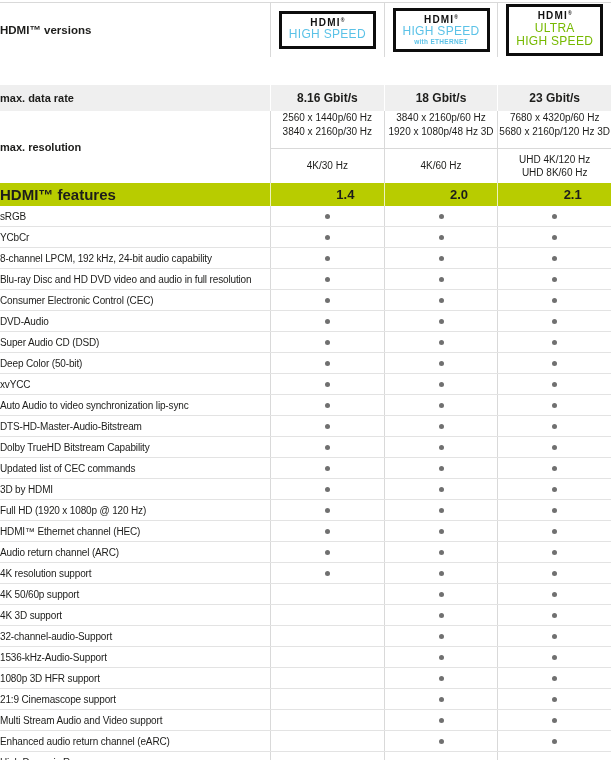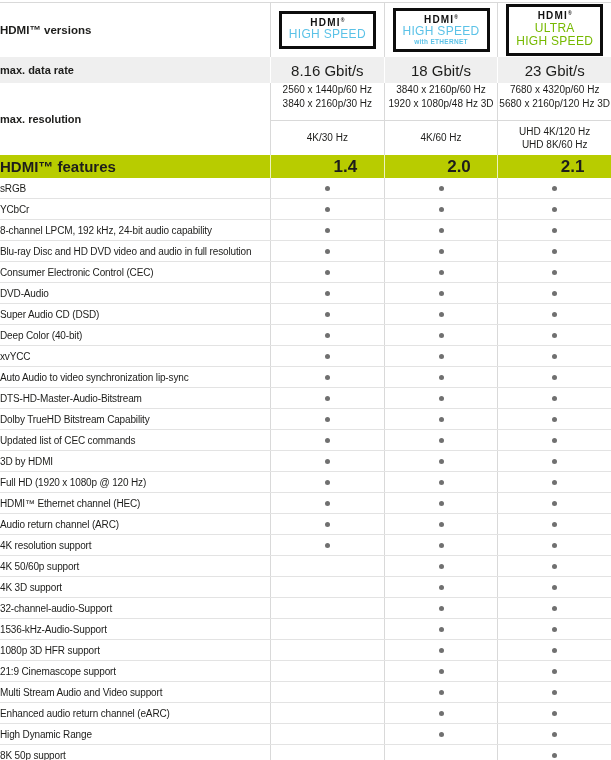--- a/index.html
+++ b/index.html
@@ -16,37 +16,37 @@
   .badge{border:3px solid #0d0d0d;background:#fff;padding:3px 7px 4px;display:flex;flex-direction:column;align-items:center;line-height:1.12;}
   .badge-logo{font-weight:700;font-size:10px;letter-spacing:1.2px;color:#111;}
   .badge-logo sup{font-size:5px;letter-spacing:0;}
   .badge-line{font-weight:400;font-size:12px;letter-spacing:.3px;white-space:nowrap;}
   .badge-sub{font-weight:700;font-size:6.5px;letter-spacing:.3px;white-space:nowrap;}
   .badge--blue .badge-line,.badge--blue .badge-sub{color:#5bc2e7;}
   .badge--green .badge-line{color:#76b900;}
   .badge-line:empty,.badge-sub:empty{display:none;}
 
   
-  .rate-row{height:26px;background:#efefef;}
+  .rate-row{height:26px;background:#efefef;margin-top:28px;}
   .rate-row .label-cell{font-weight:700;font-size:11px;}
-  .rate-row .data-cell{border-left-color:#fff;font-weight:400;font-size:15px;}
+  .rate-row .data-cell{border-left-color:#fff;font-weight:700;font-size:12px;}
 
   
   .res-row{height:72px;}
   .res-row .label-cell{font-weight:700;font-size:11px;}
   .res-row .data-cell{justify-content:flex-start;padding:0;}
   .res-top{height:37px;width:100%;border-bottom:1px solid #d9d9d9;display:flex;flex-direction:column;align-items:center;justify-content:flex-start;}
   .res-bottom{height:34px;width:100%;display:flex;flex-direction:column;align-items:center;justify-content:center;}
   .res-line{font-size:10px;line-height:1.35;white-space:nowrap;}
   .res-line:empty{display:none;}
 
   
   .features-header{height:23px;background:#b8cc00;}
   .features-header .label-cell{font-weight:700;font-size:15px;}
-  .features-header .data-cell{border-left-color:rgba(255,255,255,.75);font-weight:700;font-size:17px;padding-left:36px;}
+  .features-header .data-cell{border-left-color:rgba(255,255,255,.75);font-weight:700;font-size:13px;padding-left:36px;}
 
   
   .feature-row{height:20px;border-bottom:1px solid #e3e3e3;}
   .feature-row .label-cell{font-size:10px;letter-spacing:-.15px;white-space:nowrap;}
   .feature-row .data-cell{justify-content:center;}
   .dot{width:5px;height:5px;border-radius:50%;background:#707070;display:block;}
 </style>
 </head>
 <body>
 
@@ -206,21 +206,21 @@
           <span class="dot"></span>
         </div>
         <div class="cell data-cell">
           <span class="dot"></span>
         </div>
         <div class="cell data-cell">
           <span class="dot"></span>
         </div>
       </div>
       <div class="row feature-row">
-        <div class="cell label-cell">Deep Color (40-bit)</div>
+        <div class="cell label-cell">Deep Color (50-bit)</div>
         <div class="cell data-cell">
           <span class="dot"></span>
         </div>
         <div class="cell data-cell">
           <span class="dot"></span>
         </div>
         <div class="cell data-cell">
           <span class="dot"></span>
         </div>
       </div>

